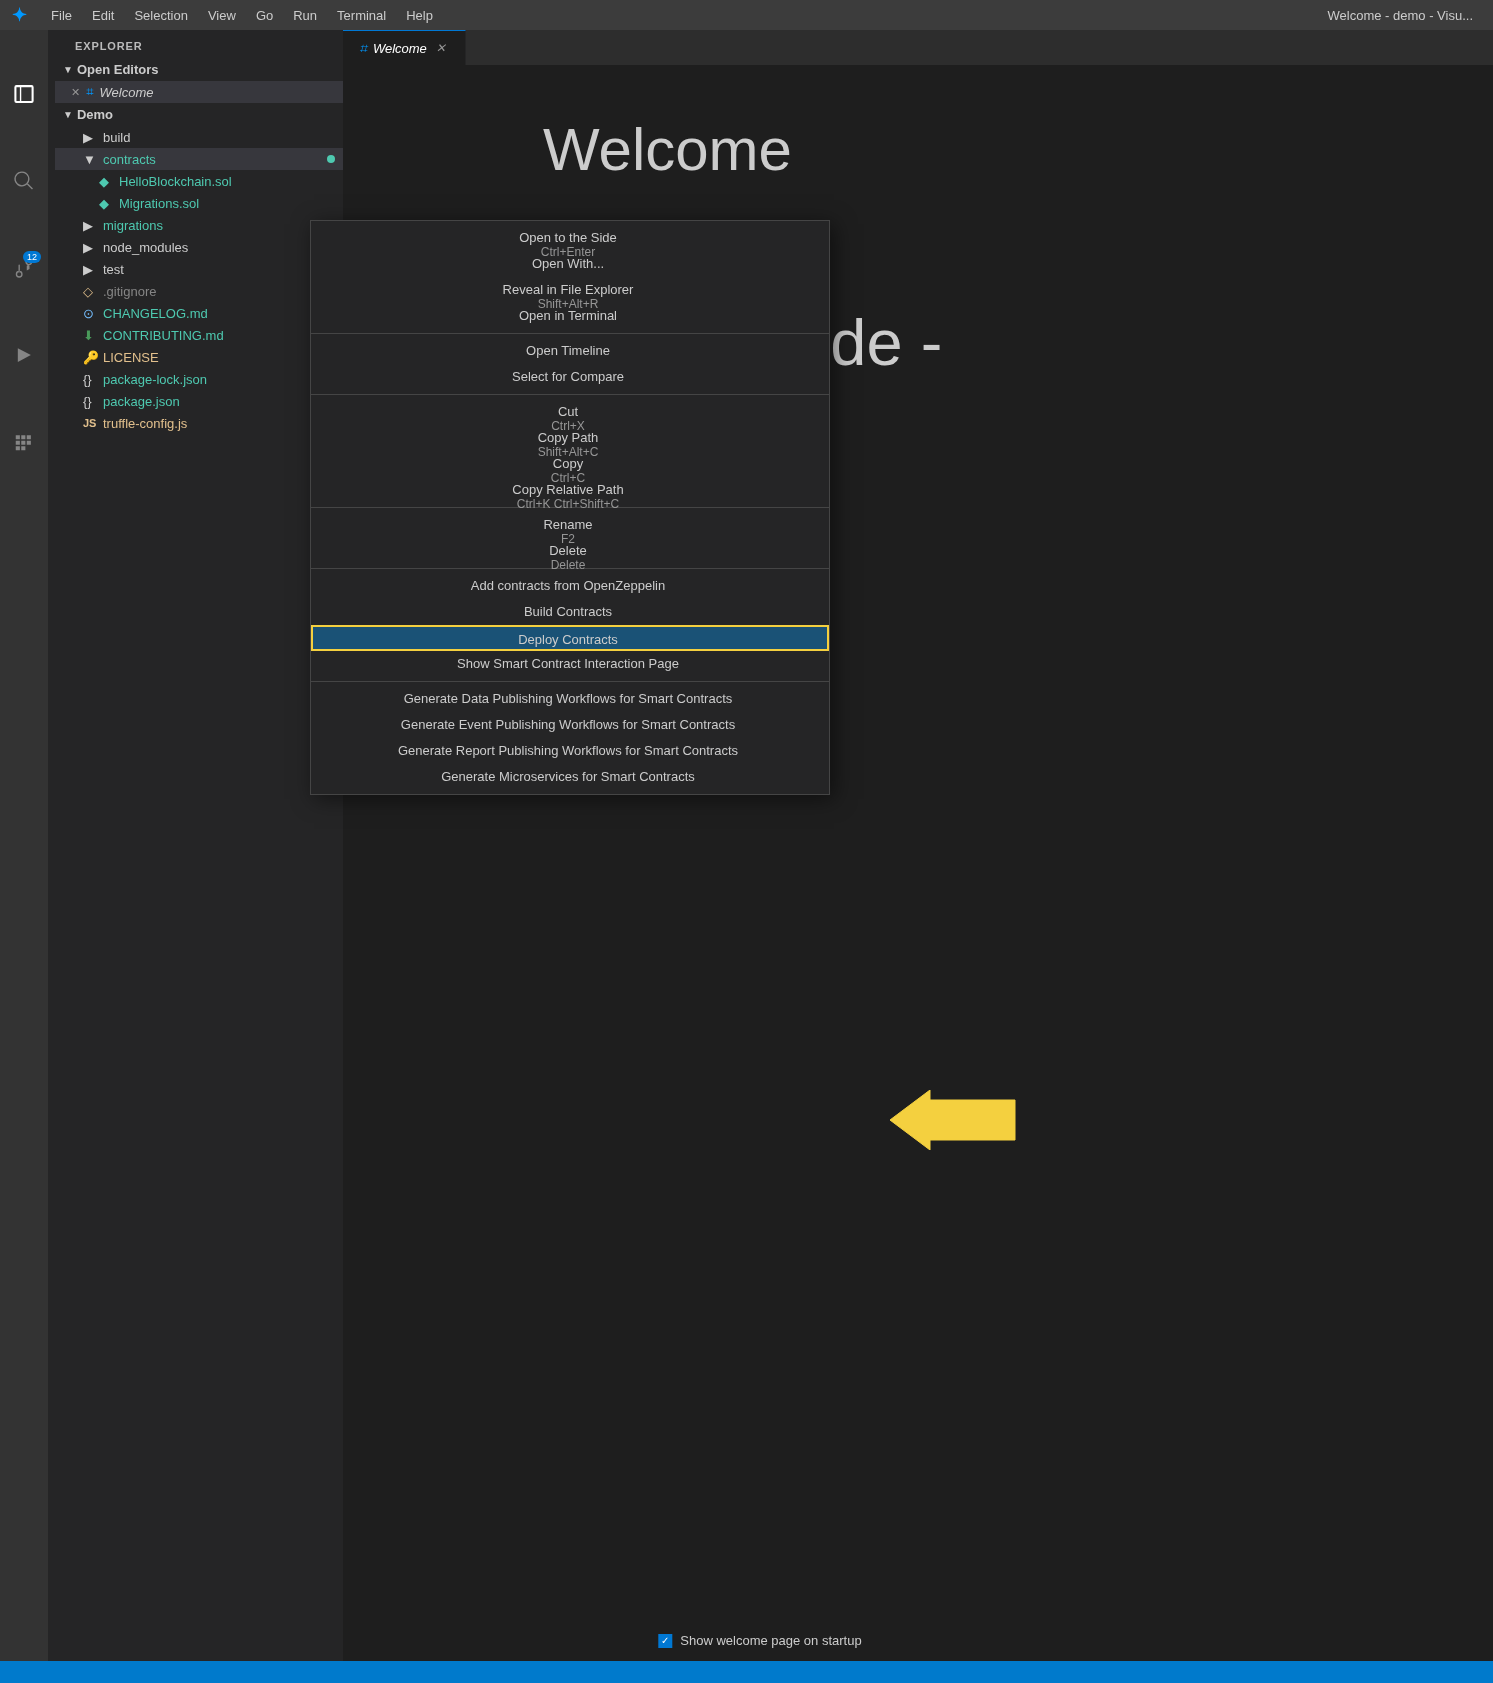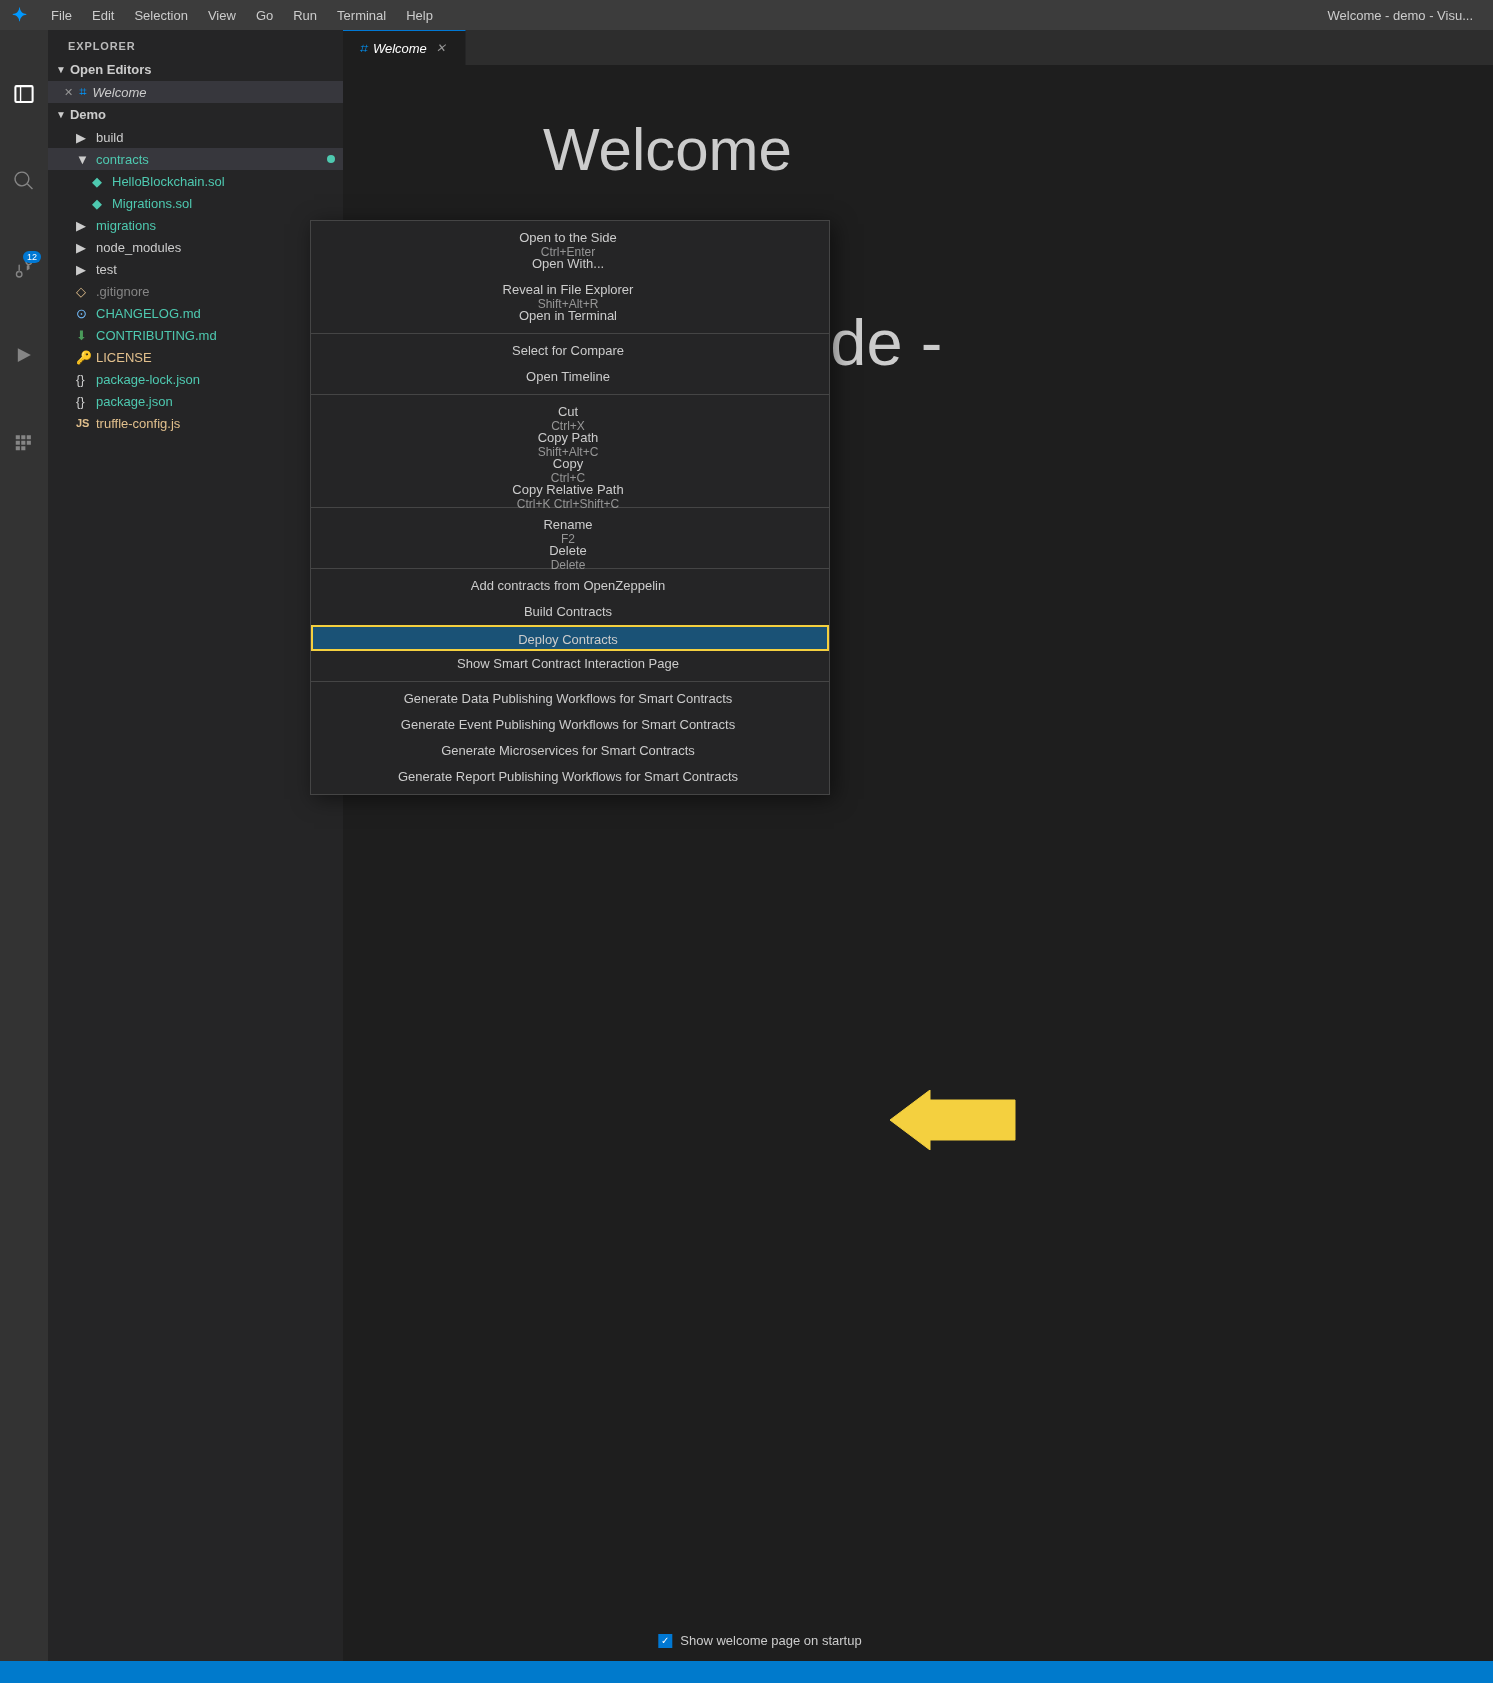--- a/index.html
+++ b/index.html
@@ -91,20 +91,21 @@
       text-align: center;
     }
 
     
     .sidebar {
       width: 295px;
       background: #252526;
       flex-shrink: 0;
       overflow-y: auto;
       overflow-x: hidden;
+      padding-left: 7px;
     }
     .sidebar-header {
       padding: 10px 12px 6px 20px;
       font-size: 11px;
       font-weight: 700;
       letter-spacing: 0.08em;
       color: #bbbbbb;
       text-transform: uppercase;
     }
     .sidebar-section-header {
@@ -466,24 +467,24 @@
   </div>
   <div class="context-menu-item">
     <span>Reveal in File Explorer</span>
     <span class="context-menu-shortcut">Shift+Alt+R</span>
   </div>
   <div class="context-menu-item">
     <span>Open in Terminal</span>
   </div>
   <div class="context-menu-separator"></div>
   <div class="context-menu-item">
+    <span>Open Timeline</span>
+  </div>
+  <div class="context-menu-item">
     <span>Select for Compare</span>
-  </div>
-  <div class="context-menu-item">
-    <span>Open Timeline</span>
   </div>
   <div class="context-menu-separator"></div>
   <div class="context-menu-item">
     <span>Cut</span>
     <span class="context-menu-shortcut">Ctrl+X</span>
   </div>
   <div class="context-menu-item">
     <span>Copy Path</span>
     <span class="context-menu-shortcut">Shift+Alt+C</span>
   </div>
@@ -519,24 +520,24 @@
     <span>Show Smart Contract Interaction Page</span>
   </div>
   <div class="context-menu-separator"></div>
   <div class="context-menu-item">
     <span>Generate Data Publishing Workflows for Smart Contracts</span>
   </div>
   <div class="context-menu-item">
     <span>Generate Event Publishing Workflows for Smart Contracts</span>
   </div>
   <div class="context-menu-item">
+    <span>Generate Report Publishing Workflows for Smart Contracts</span>
+  </div>
+  <div class="context-menu-item">
     <span>Generate Microservices for Smart Contracts</span>
-  </div>
-  <div class="context-menu-item">
-    <span>Generate Report Publishing Workflows for Smart Contracts</span>
   </div>
 </div>
 
 <div class="arrow-annotation">
   <svg width="200" height="60" viewBox="0 0 200 60">
 
     <polygon points="185,10 185,50 100,50 100,60 60,30 100,0 100,10" fill="#f4d03f" stroke="#f4d03f" stroke-width="1"></polygon>
   </svg>
 </div>
 

